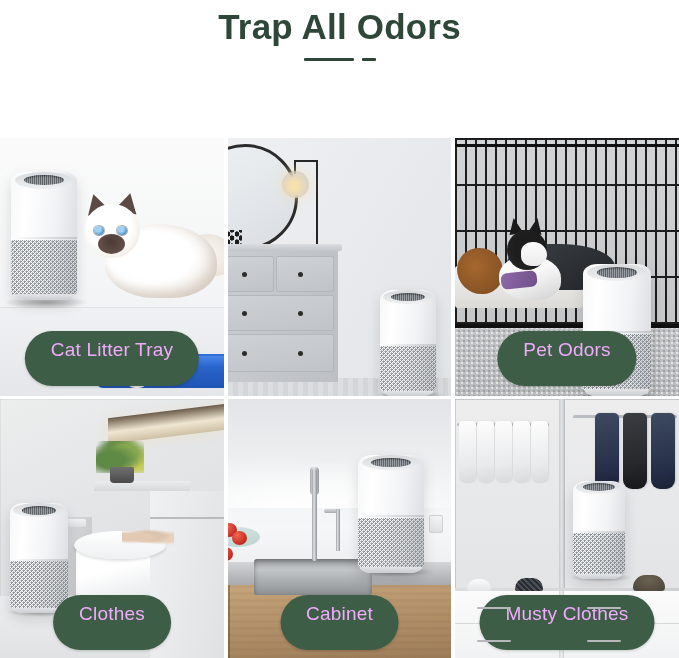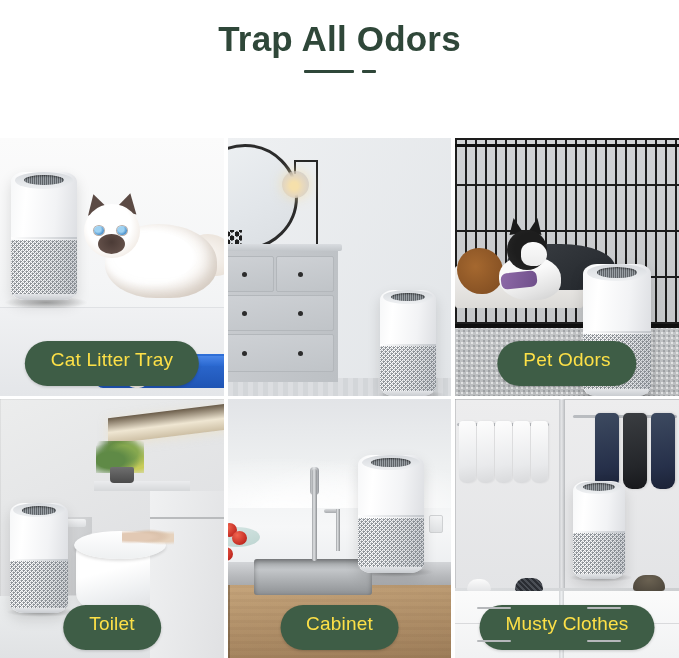--- a/index.html
+++ b/index.html
@@ -2,21 +2,21 @@
 <html><head>
 <meta charset="utf-8">
 <style>
   * { margin:0; padding:0; box-sizing:border-box; }
   html,body { width:679px; height:658px; background:#ffffff; overflow:hidden; }
   body { font-family:"Liberation Sans", sans-serif; }
 
   .page { position:relative; width:679px; height:658px; background:#fff; }
 
   
-  .header { width:100%; padding-top:18px; text-align:center; }
+  .header { width:100%; padding-top:6px; text-align:center; }
   .title {
     font-size:35px; font-weight:bold; color:#2f4739;
     letter-spacing:.2px; line-height:42px;
   }
   .divider { height:22px; display:flex; align-items:center; justify-content:center; gap:8px; }
   .divider .dash-long { width:50px; height:3px; background:#2f4739; border-radius:1px; }
   .divider .dash-short { width:14px; height:3px; background:#2f4739; border-radius:1px; }
   .subtitle {
     font-size:15.5px; color:#3a3a3a; line-height:21px; width:470px;
     margin:6px auto 0; letter-spacing:.1px;
@@ -25,22 +25,22 @@
   
   .grid {
     position:absolute; top:138px; left:0; width:679px; height:520px;
     display:grid; grid-template-columns:224px 1fr 224px;
     grid-template-rows:258px 1fr; gap:3px 4px; background:#ffffff;
   }
   .tile { position:relative; overflow:hidden; background:#e9eaec; }
 
   .badge {
     position:absolute; left:50%; transform:translateX(-50%);
-    background:#3e5d46; color:#fde047; border-radius:40px;
-    padding:8px 26px 16px; font-size:19px; line-height:21px;
+    background:#3e5d46; color:#f0abfc; border-radius:40px;
+    padding:8px 26px 26px; font-size:19px; line-height:21px;
     white-space:nowrap; letter-spacing:.2px;
     box-shadow:0 1px 3px rgba(0,0,0,.18); z-index:6;
   }
   .tile.r1 .badge { bottom:10px; }
   .tile.r2 .badge { bottom:8px; }
 
   
   .purifier { position:absolute; z-index:4; }
   .pf-body {
     position:absolute; inset:0; border-radius:14px/10px;
@@ -475,21 +475,21 @@
       <div class="pf-shadow"></div>
       <div class="purifier">
         <div class="pf-body">
             <div class="pf-top"></div>
             <div class="pf-vent"></div>
             <div class="pf-seam"></div>
             <div class="pf-mesh"></div>
             <div class="pf-base"></div>
           </div>
       </div>
-      <div class="badge">Toilet</div>
+      <div class="badge">Clothes</div>
     </div>
 
     <div class="tile r2 t5">
       <div class="wall">
           <div class="glow"></div>
         </div>
       <div class="cabinets"></div>
       <div class="counter"></div>
       <div class="sink"></div>
       <div class="faucet-head"></div>

